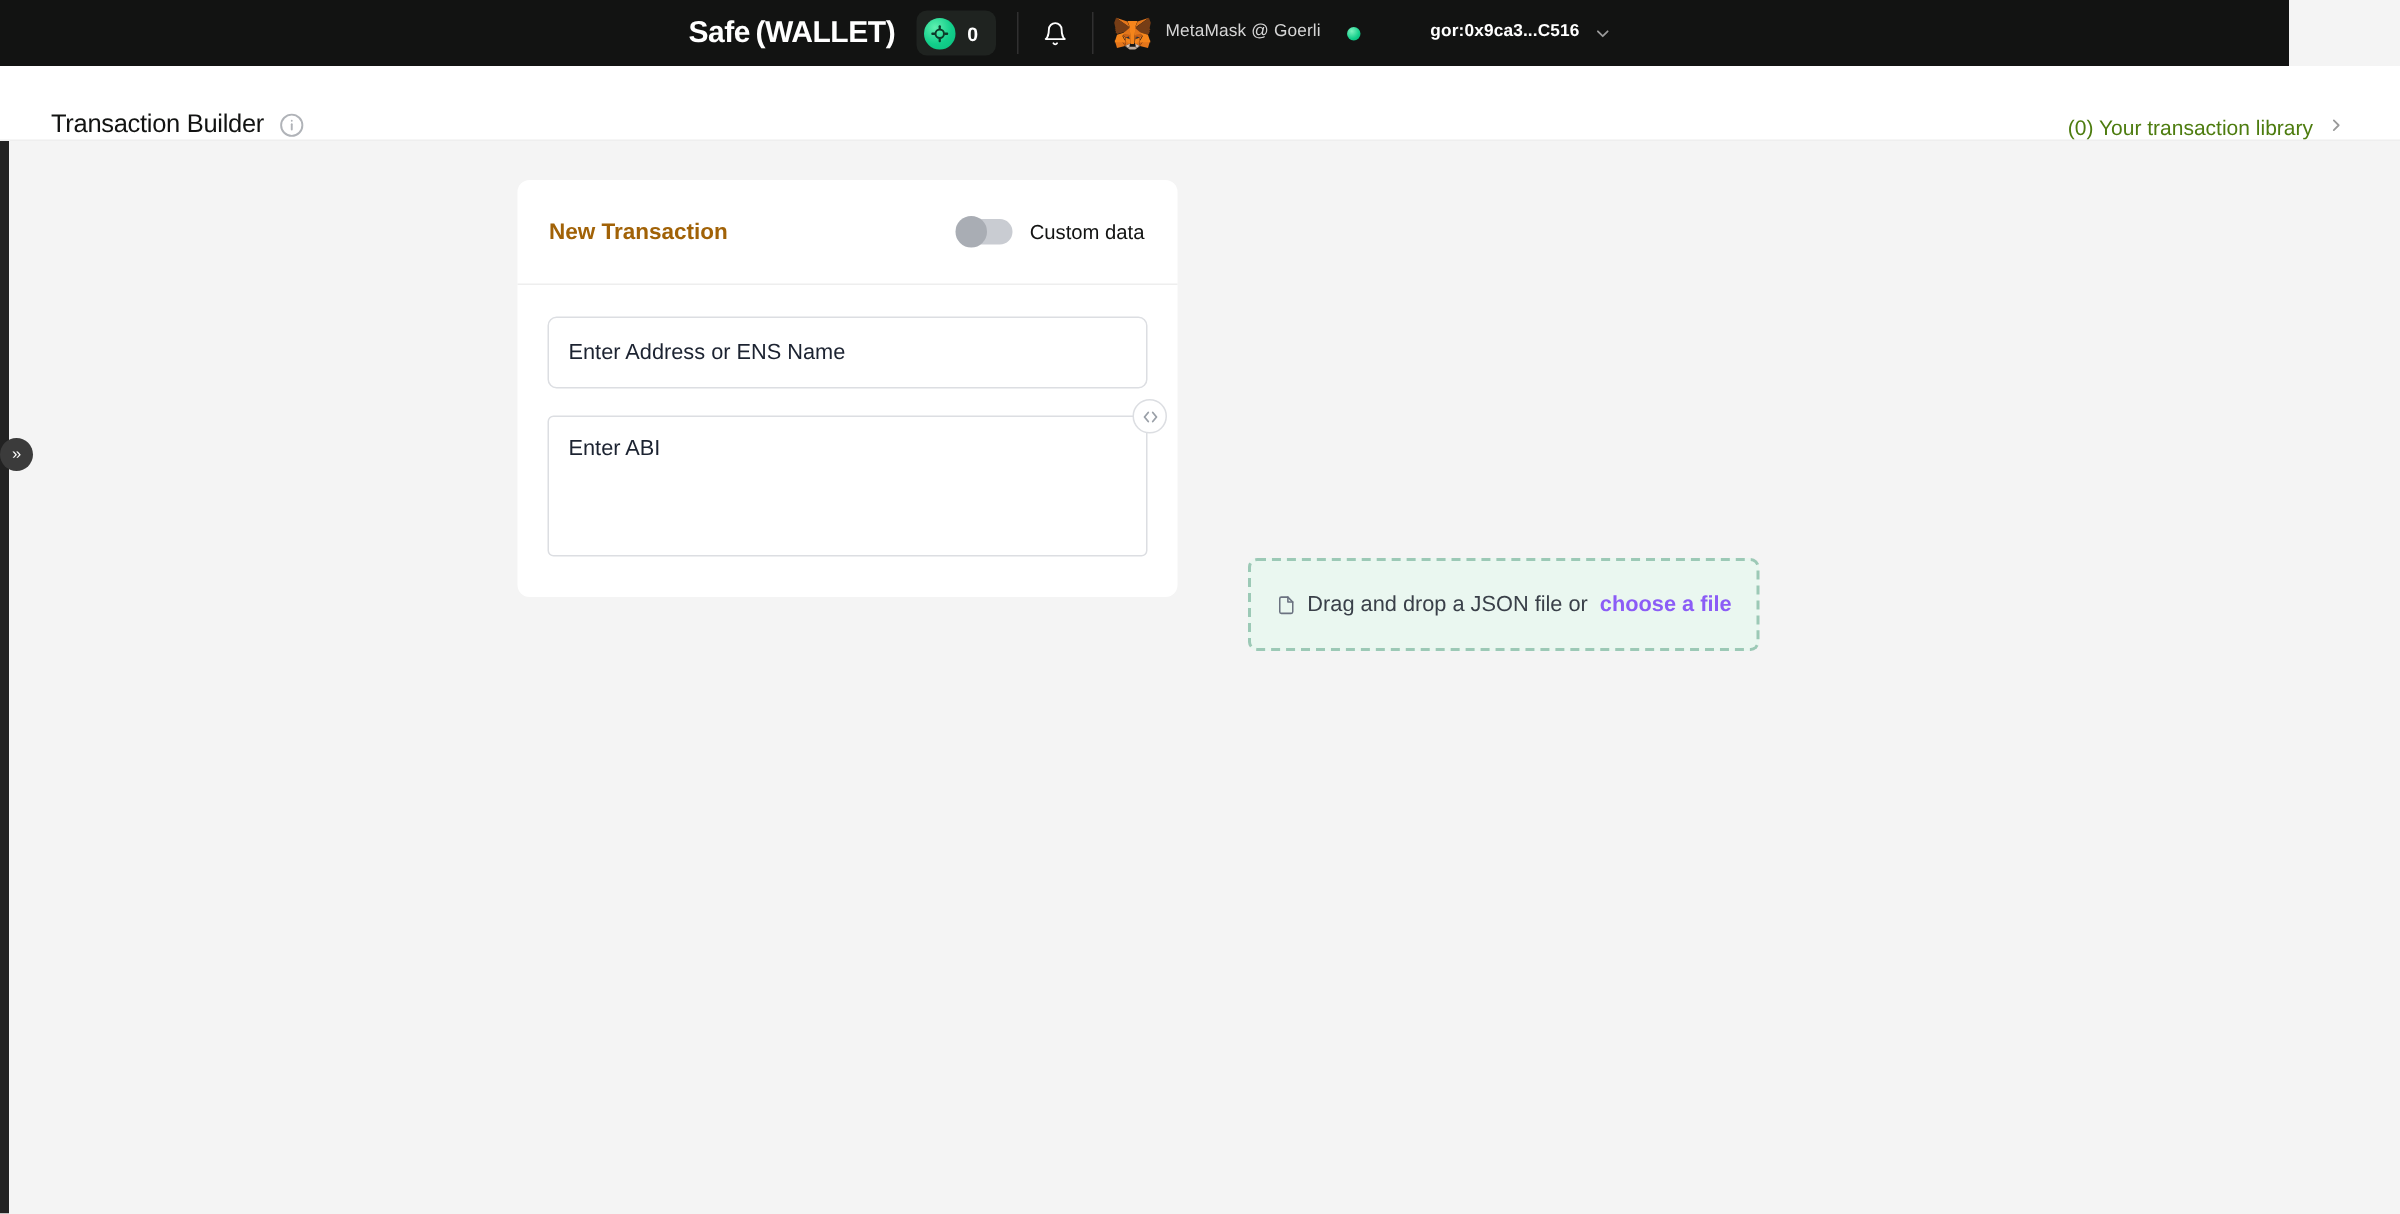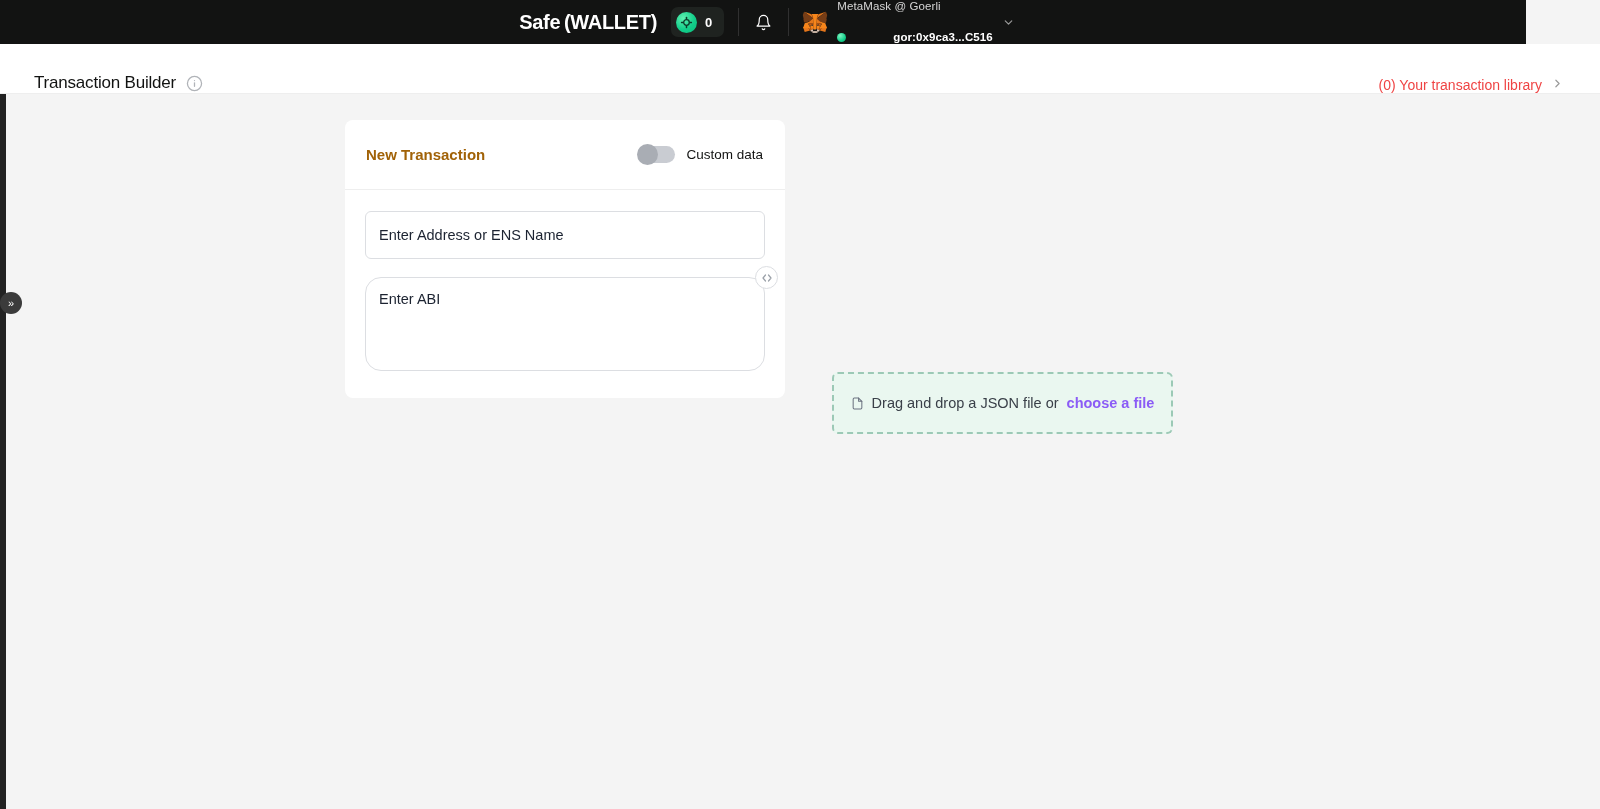--- a/index.html
+++ b/index.html
@@ -76,21 +76,21 @@
     background: radial-gradient(circle at 35% 30%, #5ff0b0 0%, #12ce8a 55%, #0bbd7d 100%);
     display: flex; align-items: center; justify-content: center;
   }
   .token-orb svg { display:block; }
   .token-count { color: #ffffff; font-size: 13px; font-weight: 600; }
 
   .bell { width: 22px; height: 22px; display:flex; align-items:center; justify-content:center; }
 
   .wallet { display: flex; align-items: center; gap: 9px; }
   .fox { width: 26px; height: 26px; }
-  .wallet-text { display: flex; flex-direction: column; gap: 17px; line-height: 1.15; }
+  .wallet-text { display: flex; gap: 17px; line-height: 1.15; }
   .wallet-name { color: #d6d6d6; font-size: 11.5px; letter-spacing: 0.1px; }
   .wallet-addr-row { display: flex; align-items: center; gap: 5px; }
   .dot-green {
     width: 9px; height: 9px; border-radius: 50%;
     background: radial-gradient(circle at 35% 30%, #7df3bf 0%, #12ce8a 60%, #0aa96f 100%);
   }
   .wallet-addr { color: #ffffff; font-size: 11.5px; font-weight: bold; letter-spacing: 0.1px; margin-left: 42px; }
 
   .chev { color: #9a9a9a; display:flex; align-items:center; }
 
@@ -115,21 +115,21 @@
     justify-content: space-between;
     border-bottom: 1px solid #eeeeee;
   }
   .sub-left { display: flex; align-items: center; gap: 10px; padding-left: 34px; }
   .page-title { font-size: 17px; color: #121312; letter-spacing: -0.2px; }
   .info-ico { width: 17px; height: 17px; display:block; }
 
   .sub-right {
     display: flex; align-items: center; gap: 9px;
     padding-right: 36px;
-    color: #ef4444; font-size: 14px;
+    color: #4d7c0f; font-size: 14px;
   }
 
   
   .rail {
     position: absolute;
     top: 94px; left: 0;
     width: 6px; height: 715px;
     background: #222222;
   }
   .rail-btn {
@@ -190,21 +190,21 @@
     color: #1c2331;
     font-size: 14.5px;
     background: #fff;
   }
 
   .abi-wrap { position: relative; margin-top: 18px; }
   .abi {
     width: 400px;
     height: 94px;
     border: 1px solid #dcdee2;
-    border-radius: 16px;
+    border-radius: 4px;
     padding: 13px 13px;
     color: #1c2331;
     font-size: 14.5px;
     background: #fff;
   }
   .code-ico {
     position: absolute;
     right: -12px; top: -11px;
     width: 23px; height: 23px;
     border-radius: 50%;

